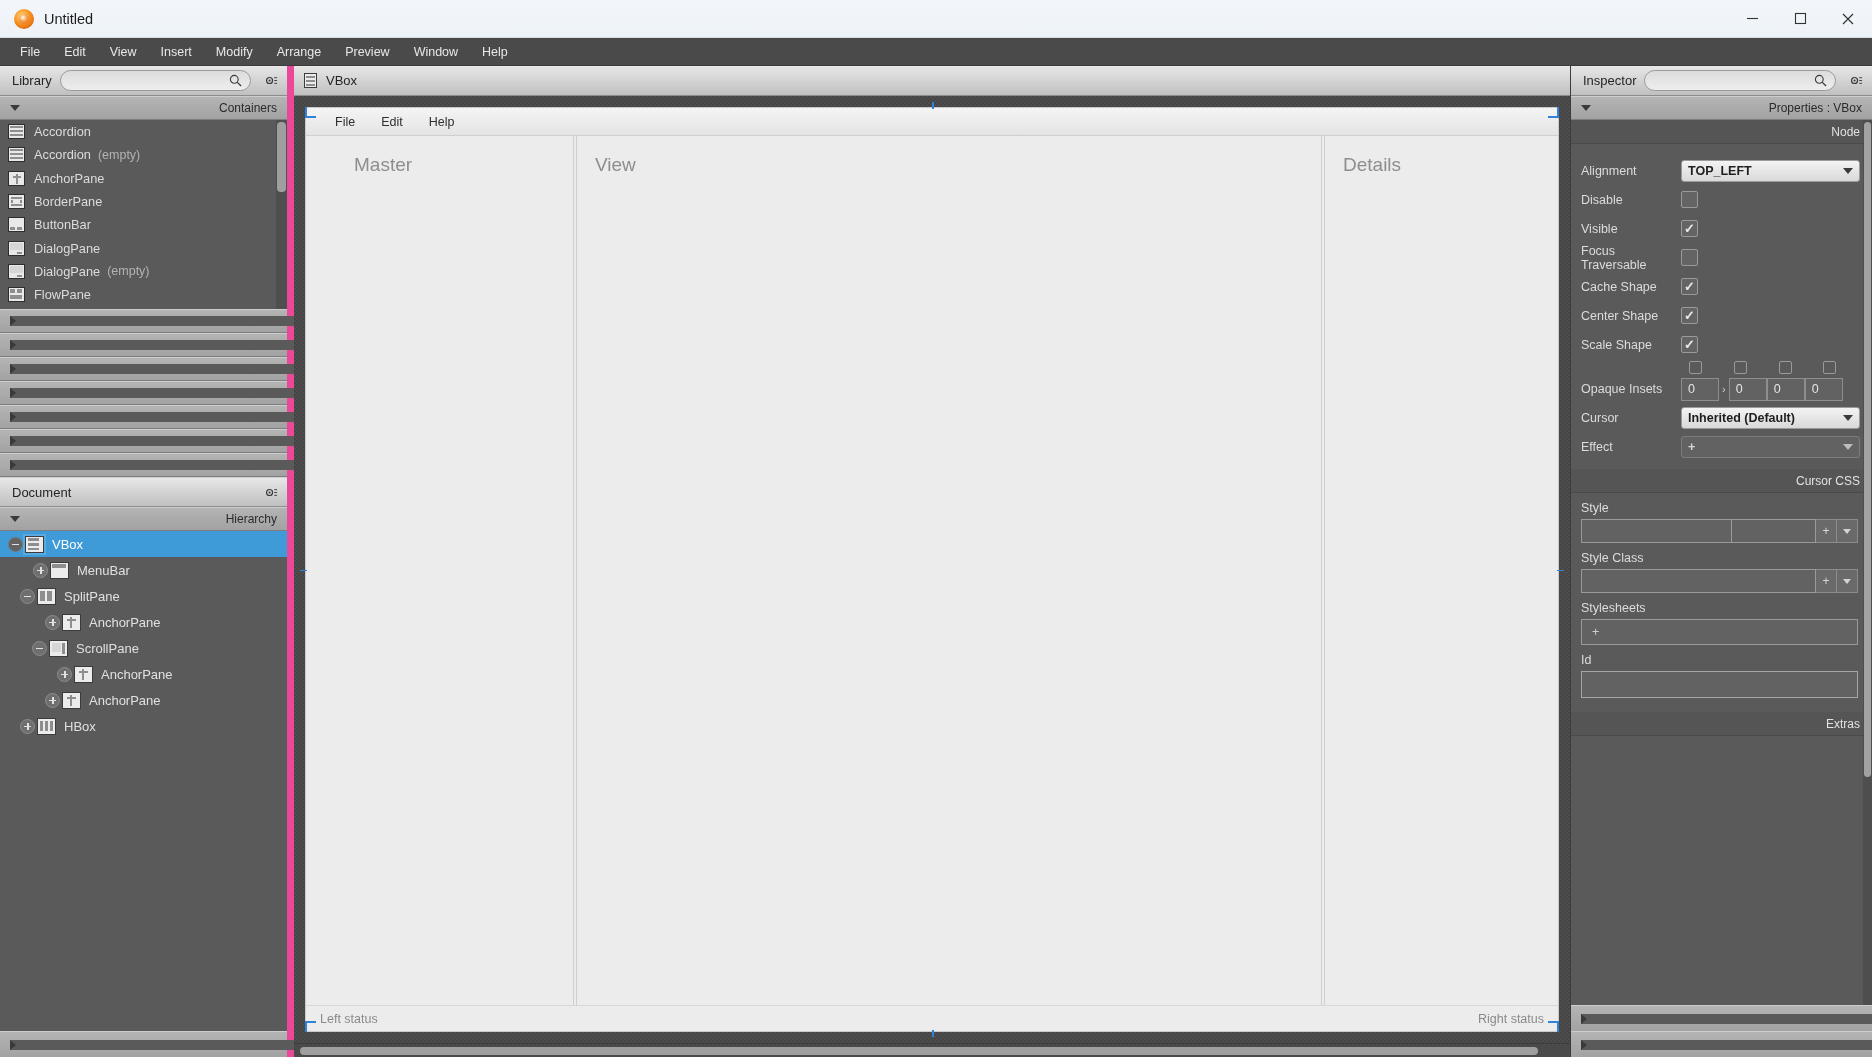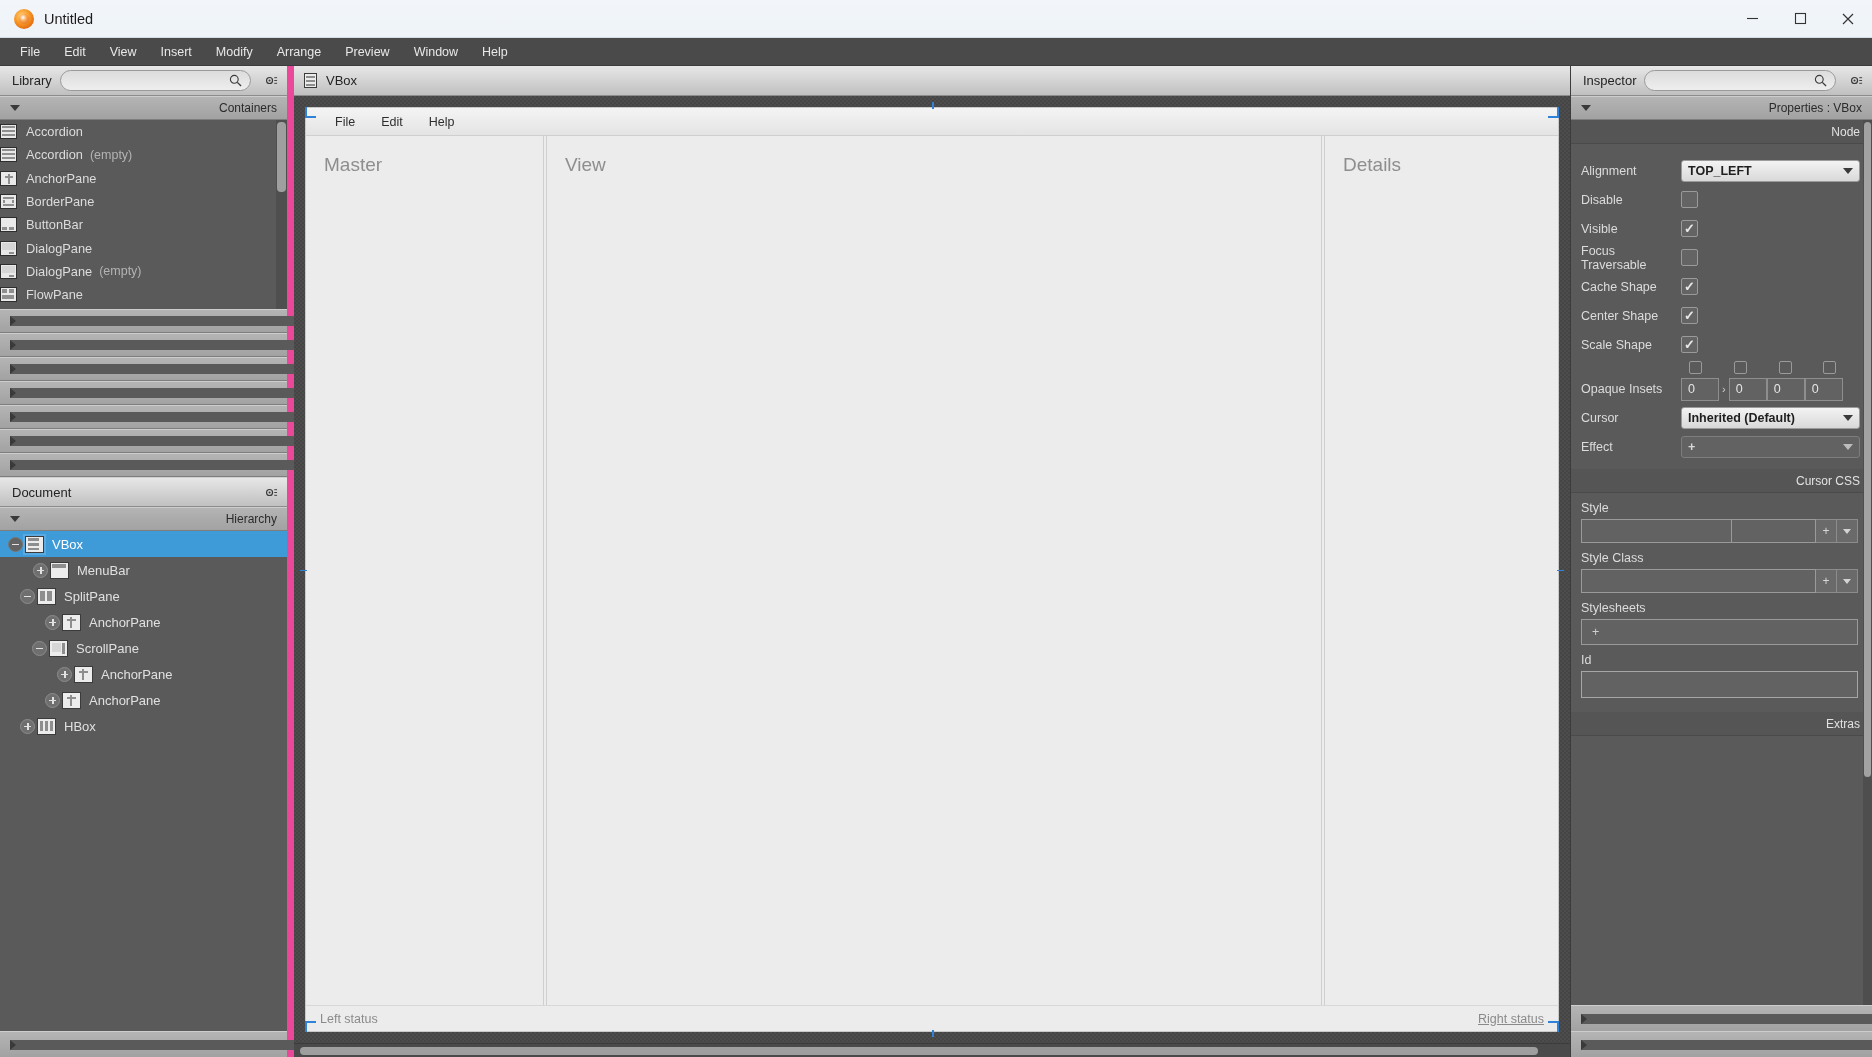--- a/index.html
+++ b/index.html
@@ -69,21 +69,21 @@
     background:linear-gradient(#b4b4b4,#a2a2a2);
     border-top:1px solid #cdcdcd; border-bottom:1px solid #7e7e7e;
     display:flex; align-items:center; padding:0 10px; position:relative;
   }
   .sect-head .label { margin-left:auto; font-size:12px; color:#2b2b2b; }
   .tri { width:0;height:0; flex:0 0 auto; }
   .tri.down { border-left:5px solid transparent; border-right:5px solid transparent; border-top:6px solid #3a3a3a; }
   .tri.right { border-top:5px solid transparent; border-bottom:5px solid transparent; border-left:6px solid #3a3a3a; }
 
   .lib-list { background:#5a5a5a; overflow:hidden; position:relative; }
-  .lib-row { height:23.3px; display:flex; align-items:center; }
+  .lib-row { height:23.3px; display:flex; align-items:center; padding-left:8px; }
   .lib-row .nm { font-size:12.8px; color:#dcdcdc; margin-left:9px; }
   .lib-row .sub { font-size:12.5px; color:#b3b3b3; margin-left:7px; }
   .lib-scrollbar {
     position:absolute; right:1px; top:2px; width:9px; height:70px;
     background:#9f9f9f; border-radius:4px;
   }
   .lib-scroll-track {
     position:absolute; right:0px; top:0; width:11px; height:100%;
     background:#4f4f4f;
   }
@@ -137,28 +137,28 @@
 
   
   .preview {
     position:absolute; left:12px; top:12px; right:12px; bottom:12px;
     background:#ececec; display:flex; flex-direction:column;
     box-shadow:0 0 0 1px #c9c9c9;
   }
   .pv-menubar { height:28px; flex:0 0 28px; background:linear-gradient(#f4f4f4,#e4e4e4);
                 border-bottom:1px solid #cfcfcf; display:flex; align-items:center; padding-left:16px; }
   .pv-menu { font-size:12.5px; color:#2e2e2e; padding:0 13px; }
-  .pv-split { flex:1; display:flex; min-height:0; background:#ececec; }
+  .pv-split { flex:1; display:flex; min-height:0; background:#ececec;margin-left:30px; }
   .pv-pane { background:#ececec; padding:18px 0 0 18px; overflow:hidden; }
   .pv-pane .ttl { font-size:19px; color:#8e8e8e; }
   .pv-div { width:4px; flex:0 0 4px; background:#ececec; border-left:1px solid #cfcfcf; border-right:1px solid #cfcfcf; }
   .pv-status { height:26px; flex:0 0 26px; background:#ececec; border-top:1px solid #d8d8d8;
                display:flex; align-items:center; padding:0 14px; }
   .pv-status .l { font-size:12.5px; color:#8a8a8a; }
-  .pv-status .r { font-size:12.5px; color:#8a8a8a; margin-left:auto;text-decoration:underline; }
+  .pv-status .r { font-size:12.5px; color:#8a8a8a; margin-left:auto; }
 
   
   .sel-corner { position:absolute; width:11px; height:11px; pointer-events:none; }
   .sel-corner.tl { border-left:2px solid #2f82d8; border-bottom:2px solid #2f82d8; }
   .sel-corner.tr { border-right:2px solid #2f82d8; border-bottom:2px solid #2f82d8; }
   .sel-corner.bl { border-left:2px solid #2f82d8; border-top:2px solid #2f82d8; }
   .sel-corner.br { border-right:2px solid #2f82d8; border-top:2px solid #2f82d8; }
   .sel-tick { position:absolute; background:#2f82d8; pointer-events:none; }
 
   

